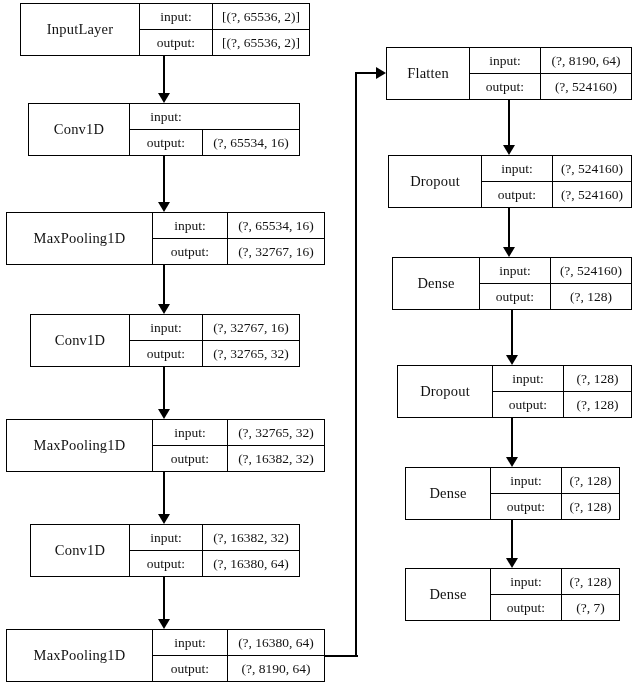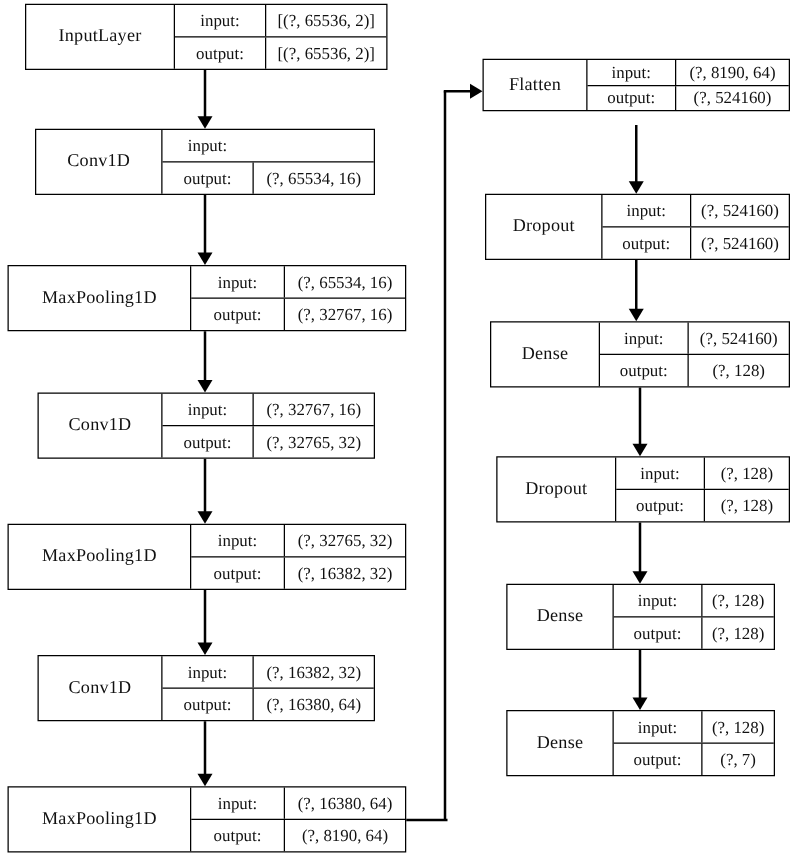--- a/index.html
+++ b/index.html
@@ -182,21 +182,21 @@
         <div class="io-row top">
           <div class="io-label" style="flex: 0 0 62px;">input:</div>
           <div class="io-value">(?, 16380, 64)</div>
         </div>
         <div class="io-row">
           <div class="io-label" style="flex: 0 0 62px;">output:</div>
           <div class="io-value">(?, 8190, 64)</div>
         </div>
       </div>
     </div>
-    <div class="node" style="left: 386px; top: 47px; width: 246px; height: 42px;">
+    <div class="node" style="left: 386px; top: 47px; width: 246px; height: 53px;">
       <div class="node-name" style="width: 72px; flex: 0 0 72px;">Flatten</div>
       <div class="node-io">
         <div class="io-row top">
           <div class="io-label" style="flex: 0 0 58px;">input:</div>
           <div class="io-value">(?, 8190, 64)</div>
         </div>
         <div class="io-row">
           <div class="io-label" style="flex: 0 0 58px;">output:</div>
           <div class="io-value">(?, 524160)</div>
         </div>

